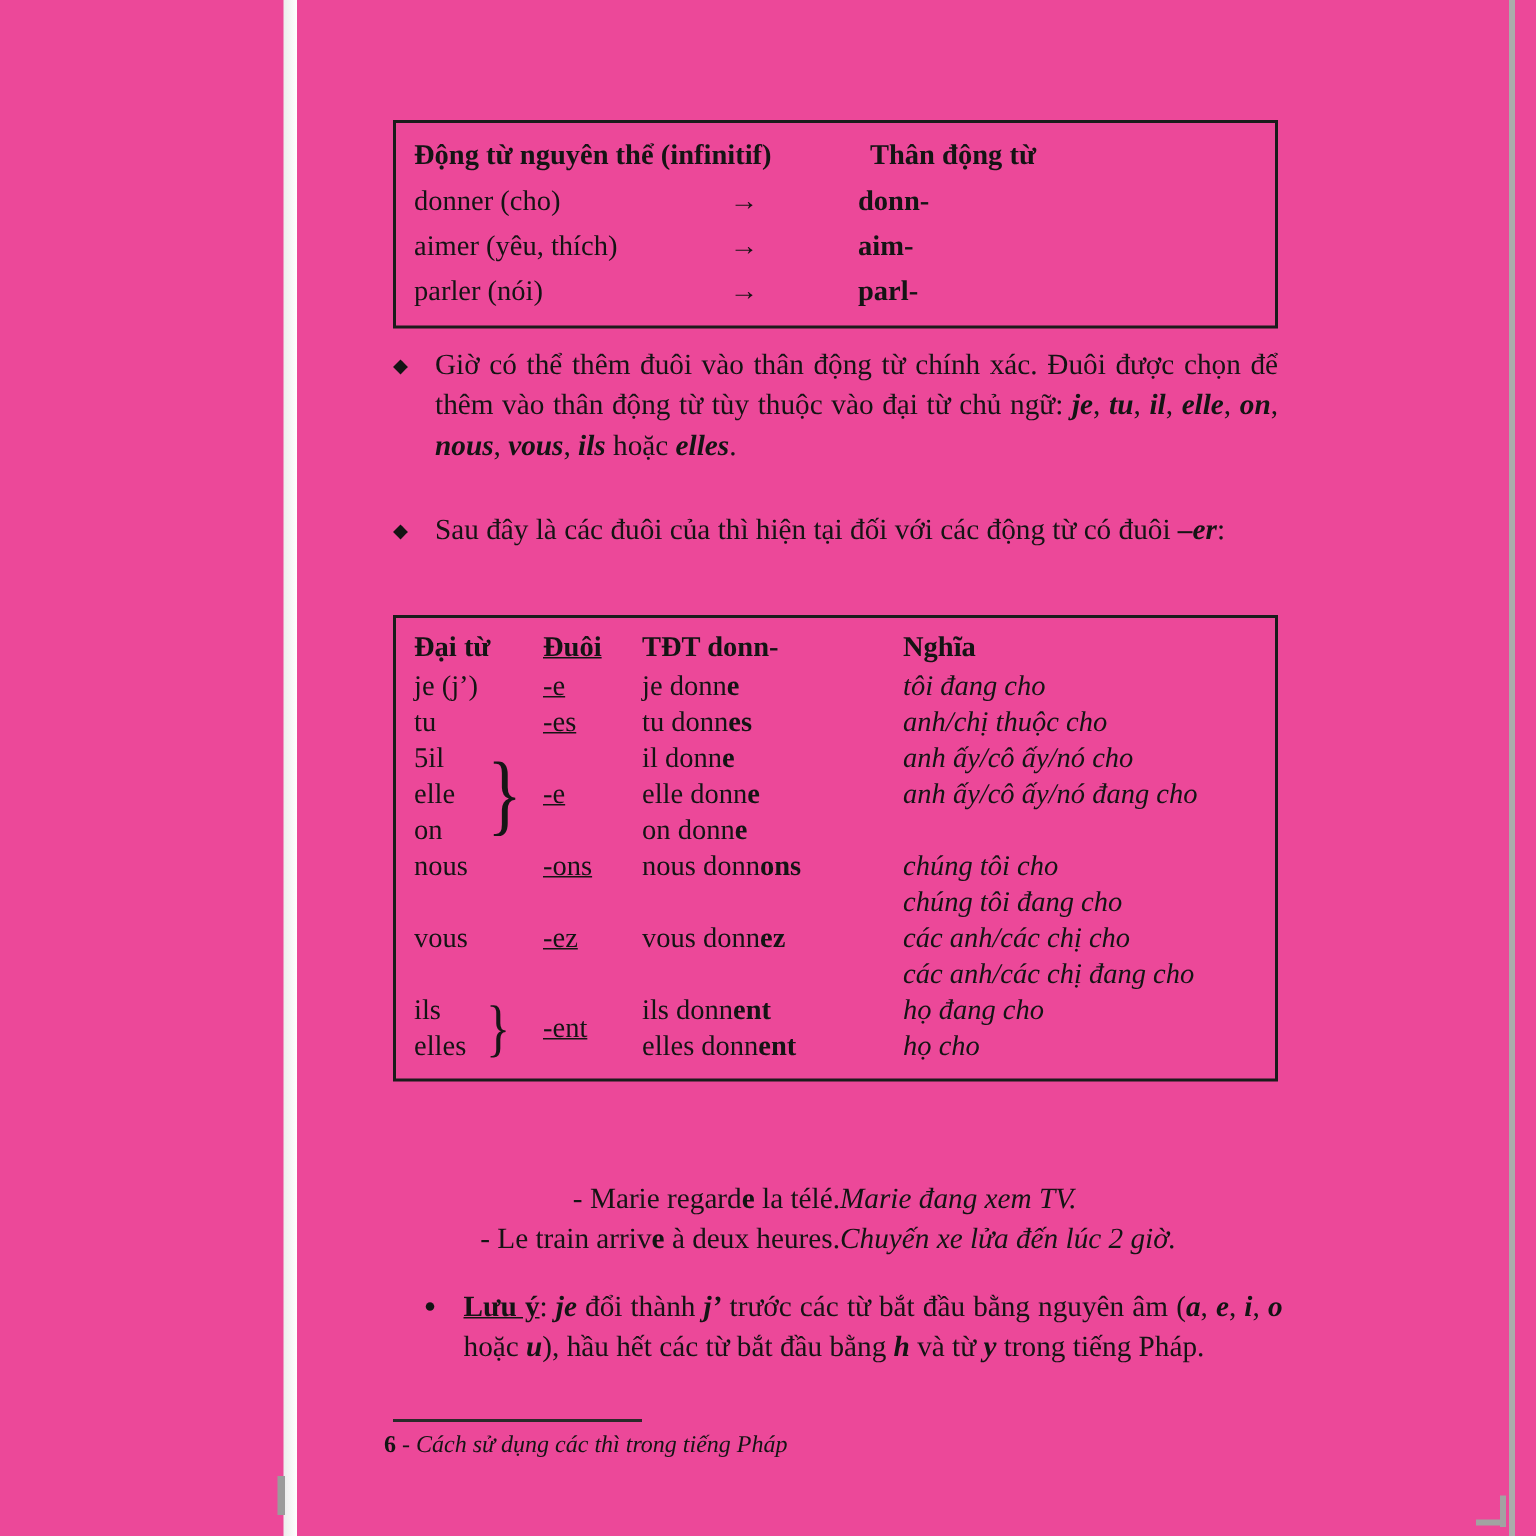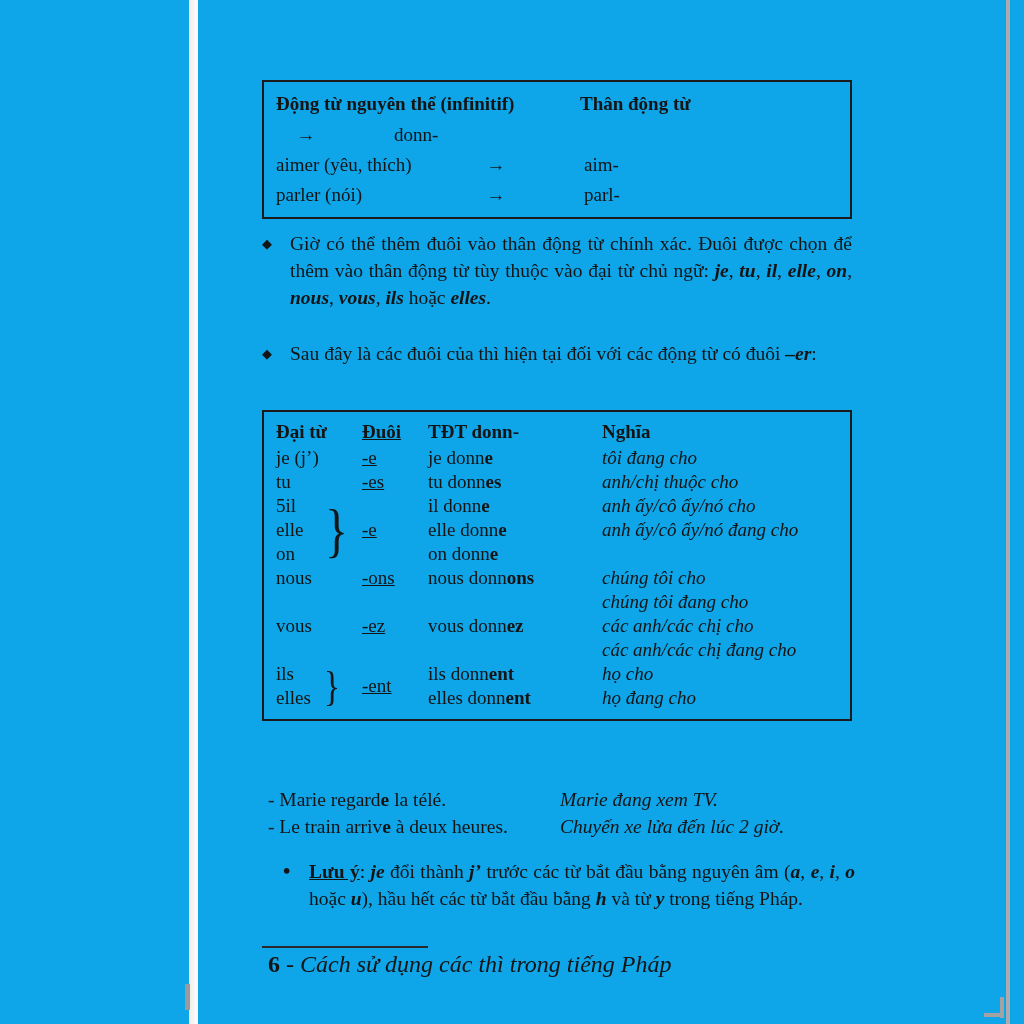--- a/index.html
+++ b/index.html
@@ -2,40 +2,40 @@
 <html lang="vi"><head>
 <meta charset="utf-8">
 <style>
   * { margin:0; padding:0; box-sizing:border-box; }
   html,body { background:#ffffff; }
   body {
     width:1024px; height:1024px; position:relative; overflow:hidden;
     font-family:"Liberation Serif", serif; color:#141414;
     -webkit-font-smoothing:antialiased;
   }
-  .scan { position:relative; width:1024px; height:1024px; background:#0ea5e9; overflow:hidden; }
+  .scan { position:relative; width:1024px; height:1024px; background:#ec4899; overflow:hidden; }
   .b { font-weight:bold; }
 
   
   .edge-left  { position:absolute; left:189px; top:0; width:9px; height:1024px;
                 background:linear-gradient(90deg,#ececec,#ffffff); }
   .edge-right { position:absolute; left:1006px; top:0; width:4px; height:1024px; background:#ababab; }
   .mark-bl    { position:absolute; left:185px; top:984px; width:5px; height:26px; background:#9b9b9b; }
   .mark-br-v  { position:absolute; left:1000px; top:997px; width:4px; height:21px; background:#a2a2a2; }
   .mark-br-h  { position:absolute; left:984px;  top:1013px; width:20px; height:4px; background:#a2a2a2; }
 
   
   .t1 { position:absolute; left:262px; top:80px; width:590px;
         border:2px solid #1b1b1b; padding:5px 10px 7px 12px; font-size:19px; }
   .t1-head { display:flex; line-height:33px; }
   .t1-h1 { width:304px; }
   .t1-row { display:flex; line-height:30px; }
   .t1-c1 { width:190px; }
   .t1-arr { width:60px; text-align:center; }
-  .t1-c3 { margin-left:58px; }
+  .t1-c3 { margin-left:46px;font-weight:bold; }
 
   
   .para { position:absolute; left:262px; width:590px; display:flex; font-size:19.5px; }
   .para .marker { flex:none; width:28px; line-height:27px; }
   .diamond-marker { font-size:13px; }
   .dot-marker { font-size:21px; font-weight:bold; }
   .para .ptext { flex:1; text-align:justify; line-height:27px; }
   #bullet1 { top:230px; }
   #bullet2 { top:340px; }
 
@@ -51,48 +51,49 @@
   .t2 .line { line-height:24px; white-space:nowrap; }
   .center-e { display:flex; align-items:center; }
   .brace { position:absolute; left:46px; top:50%; transform:translateY(-50%) scaleX(0.8);
            font-weight:400; color:#161616; }
   .brace3 { font-size:60px; }
   .brace2 { font-size:42px; }
 
   
   .examples { position:absolute; left:268px; top:786px; width:584px; font-size:19.5px; }
   .ex-row { display:flex; line-height:27px; }
-  .ex-fr { width:292px; }
+  .ex-fr { width:292px;text-align:right; }
   .ex-vi { font-style:italic; }
 
   
   #note { top:858px; left:283px; width:572px; }
   #note .marker { width:26px; }
 
   
   .footer-rule { position:absolute; left:262px; top:946px; width:166px; height:2px; background:#2a2a2a; }
-  .footer { position:absolute; left:268px; top:952px; font-size:24px; line-height:24px; }
+  .footer { position:absolute; left:256px; top:952px; font-size:16px; line-height:24px; }
 </style>
 </head>
 <body>
 
 <div class="scan">
 
   <div class="edge-left"></div>
   <div class="edge-right"></div>
   <div class="mark-bl"></div>
   <div class="mark-br-v"></div>
   <div class="mark-br-h"></div>
 
   <div class="t1">
     <div class="t1-head">
       <span class="t1-h1 b">Động từ nguyên thể (infinitif)</span>
       <span class="b">Thân động từ</span>
     </div>
     <div class="t1-row">
+      <span class="t1-c1">donner (cho)</span>
       <span class="t1-arr">→</span>
       <span class="t1-c3">donn-</span>
     </div>
     <div class="t1-row">
       <span class="t1-c1">aimer (yêu, thích)</span>
       <span class="t1-arr">→</span>
       <span class="t1-c3">aim-</span>
     </div>
     <div class="t1-row">
       <span class="t1-c1">parler (nói)</span>
@@ -209,22 +210,22 @@
         <span class="brace brace2">}</span>
       </div>
       <div class="col-e center-e">
         <div class="line">-ent</div>
       </div>
       <div class="col-f">
         <div class="line"><span>ils donn</span><span style="font-weight: bold;">ent</span></div>
         <div class="line"><span>elles donn</span><span style="font-weight: bold;">ent</span></div>
       </div>
       <div class="col-m">
+        <div class="line">họ đang cho</div>
         <div class="line">họ cho</div>
-        <div class="line">họ đang cho</div>
       </div>
     </div>
   </div>
 
   <div class="examples">
     <div class="ex-row">
       <div class="ex-fr"><span>- Marie regard</span><span style="font-weight: bold;">e</span><span> la télé.</span></div>
       <div class="ex-vi">Marie đang xem TV.</div>
     </div>
     <div class="ex-row">

